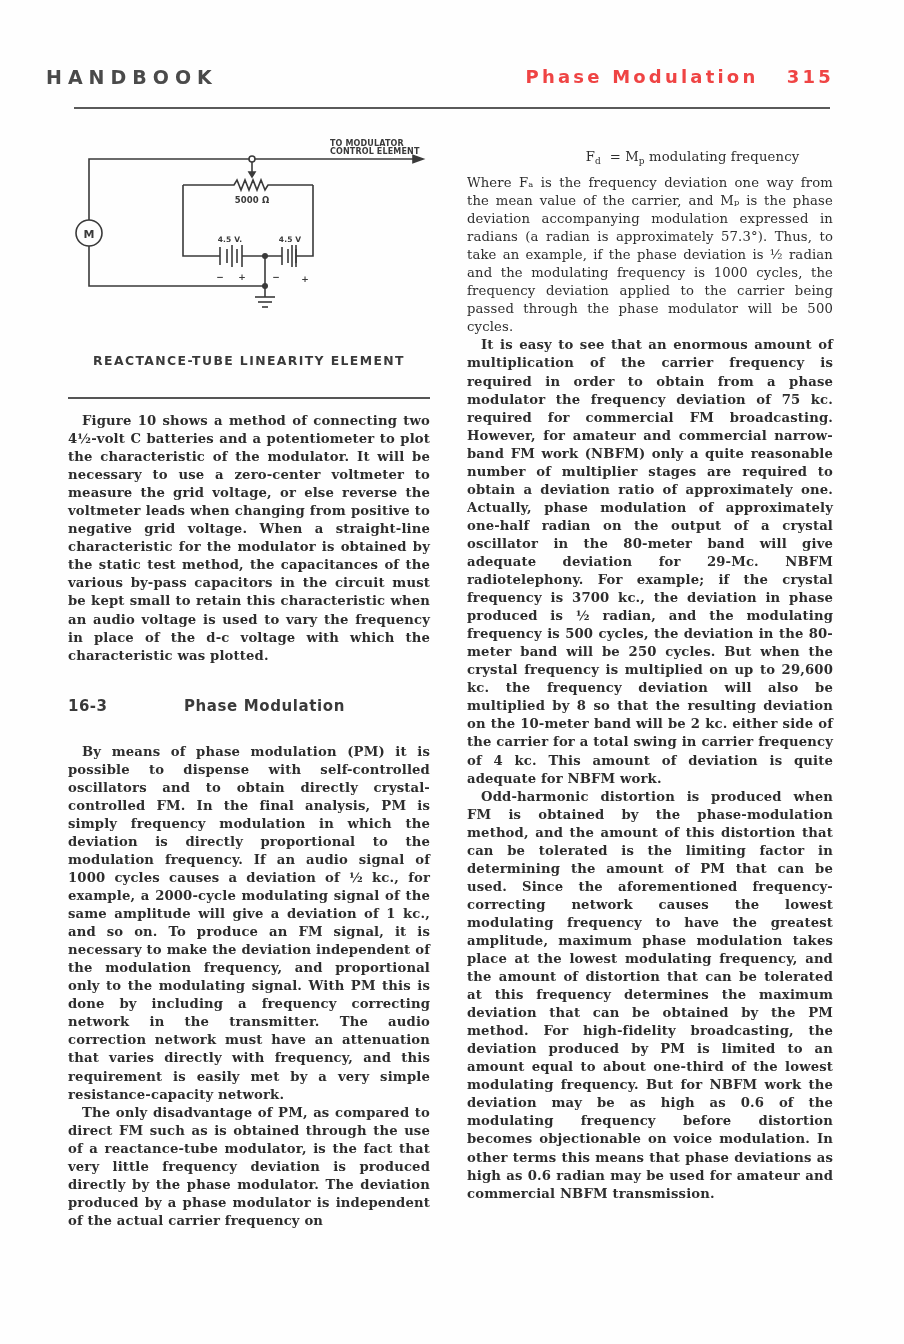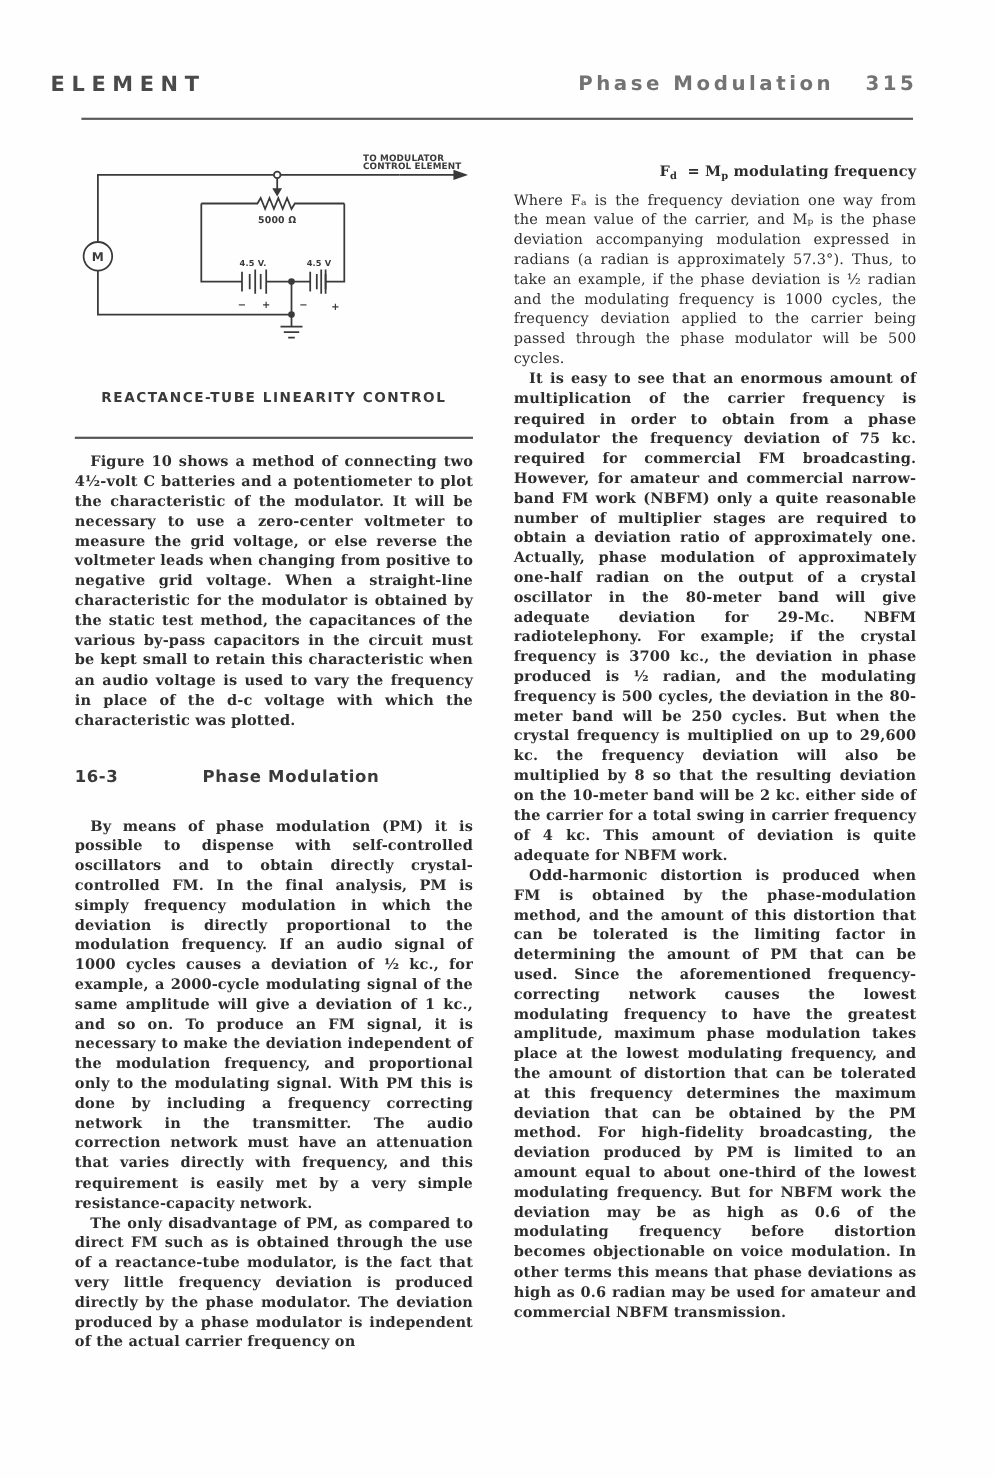--- a/index.html
+++ b/index.html
@@ -7,21 +7,21 @@
   .page { position: absolute; left: 0; top: 0; width: 904px; height: 1344px; }
 
   .running-head-left {
     position: absolute; left: 46px; top: 66px;
     font-family: "DejaVu Sans", sans-serif; font-weight: bold; font-size: 19px;
     letter-spacing: 6px; color: #4a4a4a;
   }
   .running-head-right {
     position: absolute; right: 70px; top: 66px;
     font-family: "DejaVu Sans", sans-serif; font-weight: bold; font-size: 18px;
-    letter-spacing: 3.2px; color: #737373; white-space: pre;
+    letter-spacing: 3.2px; color: #ef4444; white-space: pre;
   }
   .head-rule {
     position: absolute; left: 74px; top: 107px; width: 756px; height: 2px; background: #5a5a5a;
   }
 
   .col {
     position: absolute; font-family: "DejaVu Serif", serif; font-size: 13.2px; line-height: 18.05px;
     color: #2d2d2d; text-align: justify; letter-spacing: 0.15px;
   }
   .col-left { left: 68px; top: 130px; width: 362px; }
@@ -48,32 +48,32 @@
   .after-fig { margin-top: 20px; }
 
   .section-heading {
     margin: 32px 0 24px 0; height: 22px; position: relative;
     font-family: "DejaVu Sans", sans-serif; font-weight: bold; font-size: 15px; color: #3a3a3a;
   }
   .section-num { position: absolute; left: 0; top: 0; letter-spacing: 0.5px; }
   .section-title { position: absolute; left: 116px; top: 0; letter-spacing: 0.6px; }
 
   .equation {
-    text-align: right; padding-left: 85px; margin: 14px 0 6px 0; height: 20px; white-space: nowrap; font-weight: bold;
+    text-align: center; padding-left: 85px; margin: 14px 0 6px 0; height: 20px; white-space: nowrap;
   }
   .eq-sub { font-size: 9px; vertical-align: -3px; }
 
   .diag-text { font-family: "DejaVu Sans", sans-serif; font-weight: bold; fill: #3a3a3a; }
 </style>
 </head>
 <body>
 
 <div class="page">
 
-  <div class="running-head-left">ELEMENT</div>
+  <div class="running-head-left">HANDBOOK</div>
   <div class="running-head-right"><span>Phase Modulation</span>   <span>315</span></div>
   <div class="head-rule"></div>
 
   <div class="col col-left">
 
     <div class="figure">
       <svg width="362" height="205" viewBox="0 0 362 205">
         <g stroke="#3a3a3a" stroke-width="1.6" fill="none">
 
           <path d="M 21 95 L 21 29 L 295 29"></path>
@@ -120,21 +120,21 @@
         <text x="262" y="16" class="diag-text" font-size="8">TO MODULATOR</text>
         <text x="262" y="24" class="diag-text" font-size="8">CONTROL ELEMENT</text>
         <text x="184" y="73" text-anchor="middle" class="diag-text" font-size="8.5">5000 Ω</text>
         <text x="162" y="112" text-anchor="middle" class="diag-text" font-size="7.5">4.5 V.</text>
         <text x="222" y="112" text-anchor="middle" class="diag-text" font-size="7.5">4.5 V</text>
         <text x="152" y="150" text-anchor="middle" class="diag-text" font-size="9">−</text>
         <text x="174" y="150" text-anchor="middle" class="diag-text" font-size="9">+</text>
         <text x="208" y="150" text-anchor="middle" class="diag-text" font-size="9">−</text>
         <text x="237" y="152" text-anchor="middle" class="diag-text" font-size="9">+</text>
       </svg>
-      <div class="fig-caption">REACTANCE-TUBE LINEARITY CONTROL</div>
+      <div class="fig-caption">REACTANCE-TUBE LINEARITY ELEMENT</div>
       <div class="fig-rule"></div>
     </div>
 
     <div class="after-fig">
       <p class="indent">Figure 10 shows a method of connecting two 4½-volt C batteries and a potentiometer to plot the characteristic of the modulator. It will be necessary to use a zero-center voltmeter to measure the grid voltage, or else reverse the voltmeter leads when changing from positive to negative grid voltage. When a straight-line characteristic for the modulator is obtained by the static test method, the capacitances of the various by-pass capacitors in the circuit must be kept small to retain this characteristic when an audio voltage is used to vary the frequency in place of the d-c voltage with which the characteristic was plotted.</p>
 
       <div class="section-heading">
         <span class="section-num">16-3</span>
         <span class="section-title">Phase Modulation</span>
       </div>

